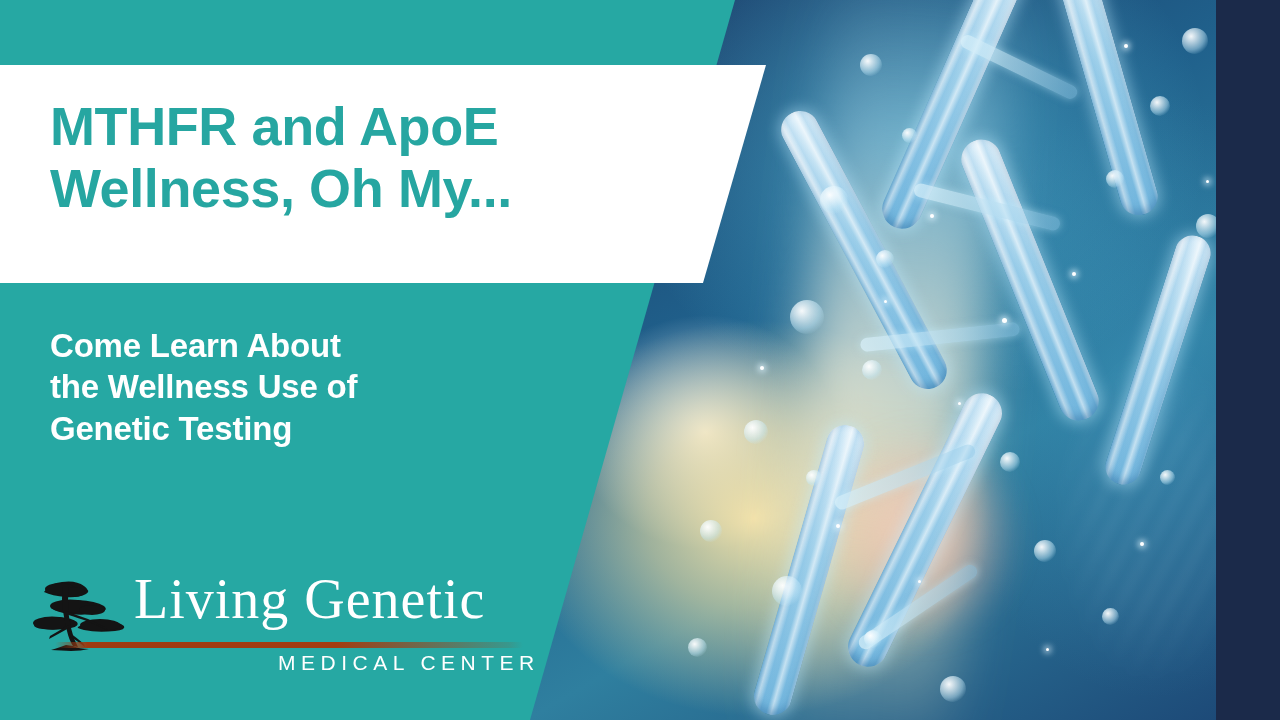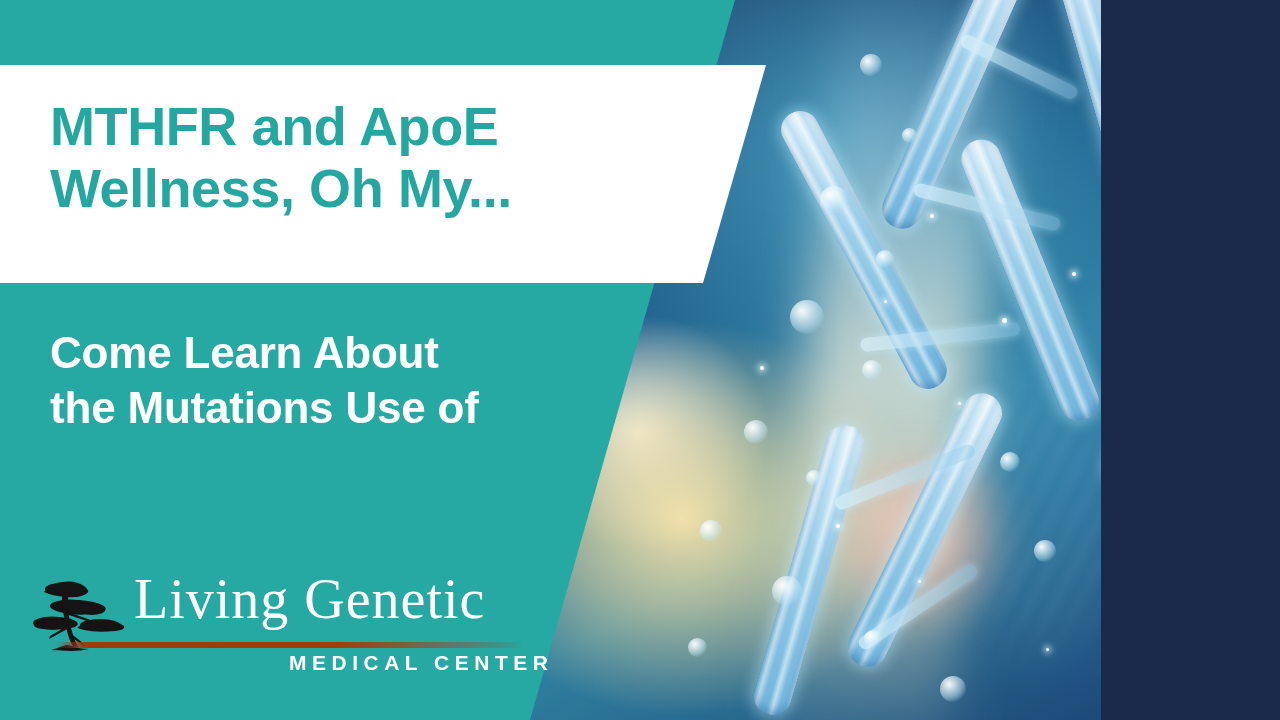--- a/index.html
+++ b/index.html
@@ -6,21 +6,21 @@
   * { margin:0; padding:0; box-sizing:border-box; }
   html, body {
     width:1280px; height:720px;
     overflow:hidden;
     background:#1b2a4a;
     font-family:"Liberation Sans", sans-serif;
   }
 
   #banner {
     position:relative;
-    width:1101px;
+    width:1216px;
     height:720px;
     overflow:hidden;
     background:#404040;
   }
 
   
   .photo {
     position:absolute;
     inset:0;
     background:
@@ -132,21 +132,21 @@
     font-weight:700;
     color:#26a6a1;
     letter-spacing:-.4px;
   }
 
   
   .subtitle {
     position:absolute;
     left:50px; top:325px;
     width:520px;
-    font-size:44px;
+    font-size:33px;
     line-height:1.25;
     font-weight:700;
     color:#ffffff;
     letter-spacing:-.2px;
   }
 
   
   .logo { position:absolute; left:30px; top:575px; width:480px; height:100px; }
 
   .logo-tree { position:absolute; left:0; top:0; width:98px; height:80px; }
@@ -164,23 +164,23 @@
   .logo-rule {
     position:absolute;
     left:25px; top:67px;
     width:468px; height:6px;
     background:linear-gradient(90deg,
       rgba(158,58,16,0) 0%, #9e3a10 7%, #a33c10 60%, rgba(158,58,16,.15) 97%, rgba(158,58,16,0) 100%);
     border-radius:3px;
   }
   .logo-sub {
     position:absolute;
-    left:259px; top:76px;
+    left:248px; top:76px;
     font-size:21px;
-    font-weight:700;
+    font-weight:400;
     color:#ffffff;
     letter-spacing:5.5px;
     white-space:nowrap;
   }
 </style>
 </head>
 <body>
 
 <div id="banner">
 
@@ -249,21 +249,22 @@
 
   <div class="headline-plate"></div>
 
   <div class="headline">
     <div>MTHFR and ApoE</div>
     <div>Wellness, Oh My...</div>
   </div>
 
   <div class="subtitle">
     <div>Come Learn About</div>
-    <div>the Mutations Use of</div>
+    <div>the Wellness Use of</div>
+    <div>Genetic Testing</div>
   </div>
 
   <div class="logo">
     <svg class="logo-tree" viewBox="0 0 98 80">
       <g fill="#141414">
 
         <path d="M14 17 q6-9 18-10 q14-2 22 4 q7 5 2 8 q-8 4-20 3 q-14-1-22-5z"></path>
         <ellipse cx="30" cy="14" rx="15" ry="6"></ellipse>
         <ellipse cx="44" cy="17" rx="11" ry="5"></ellipse>
 

